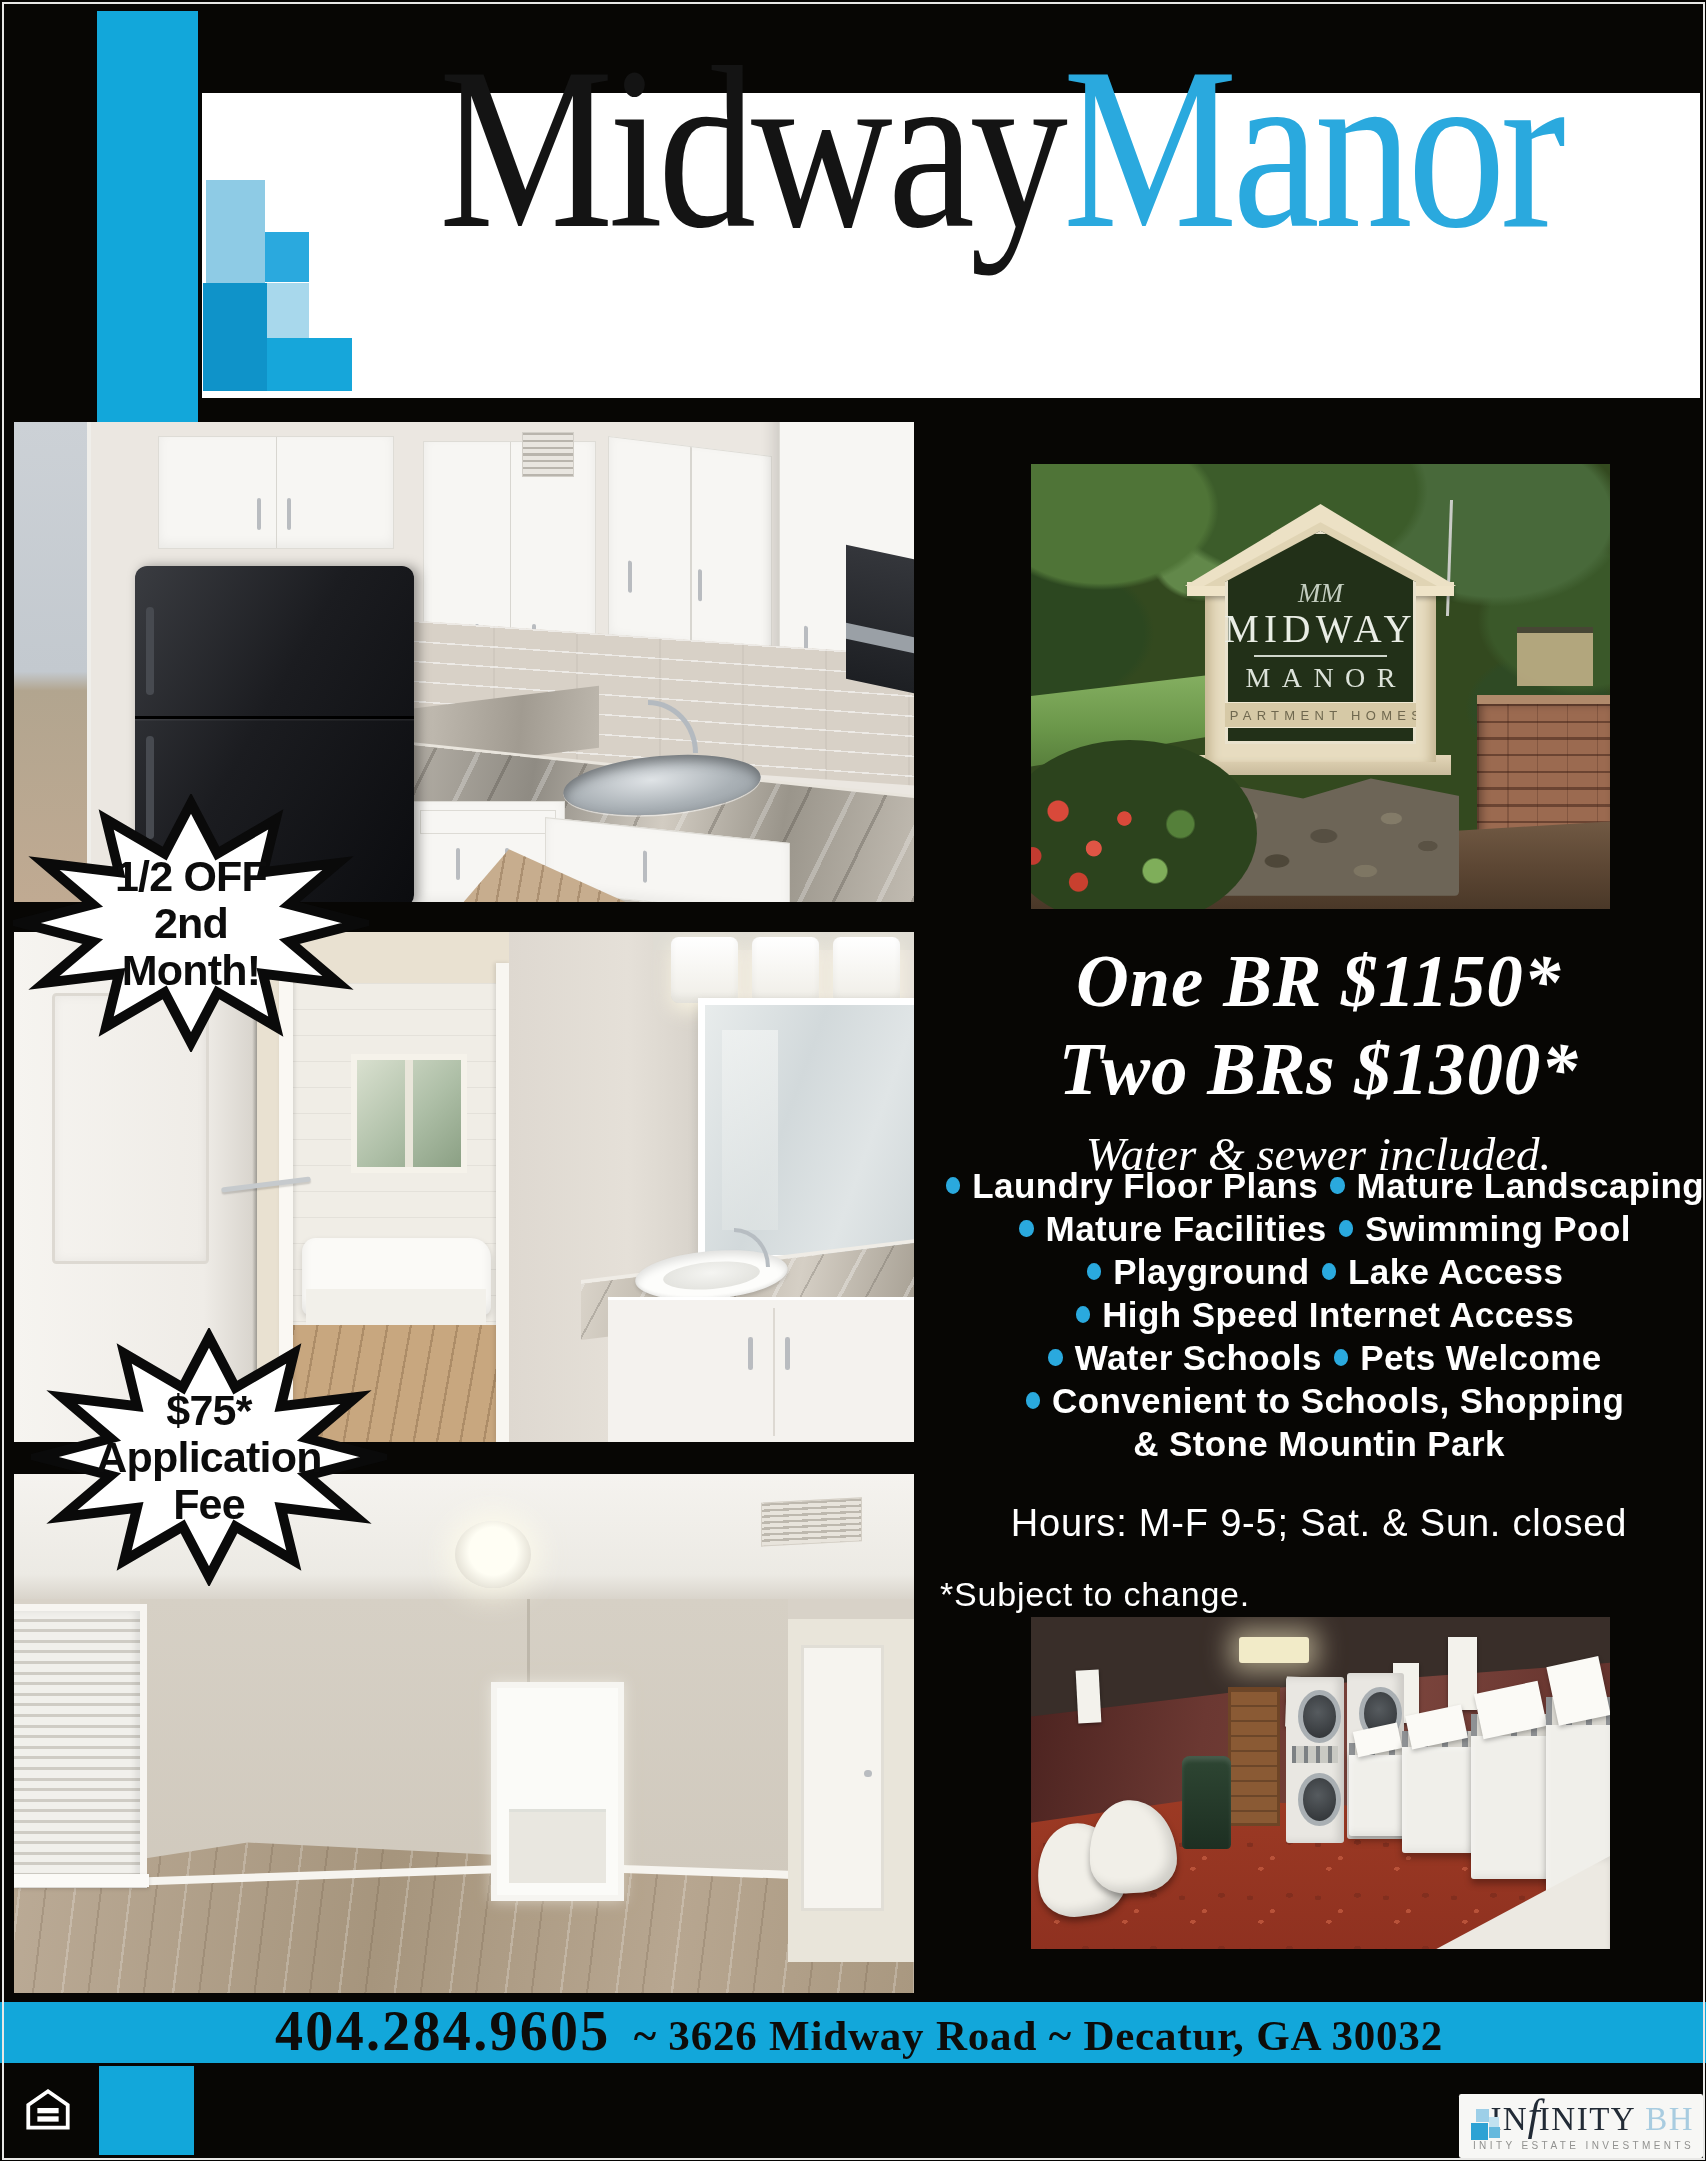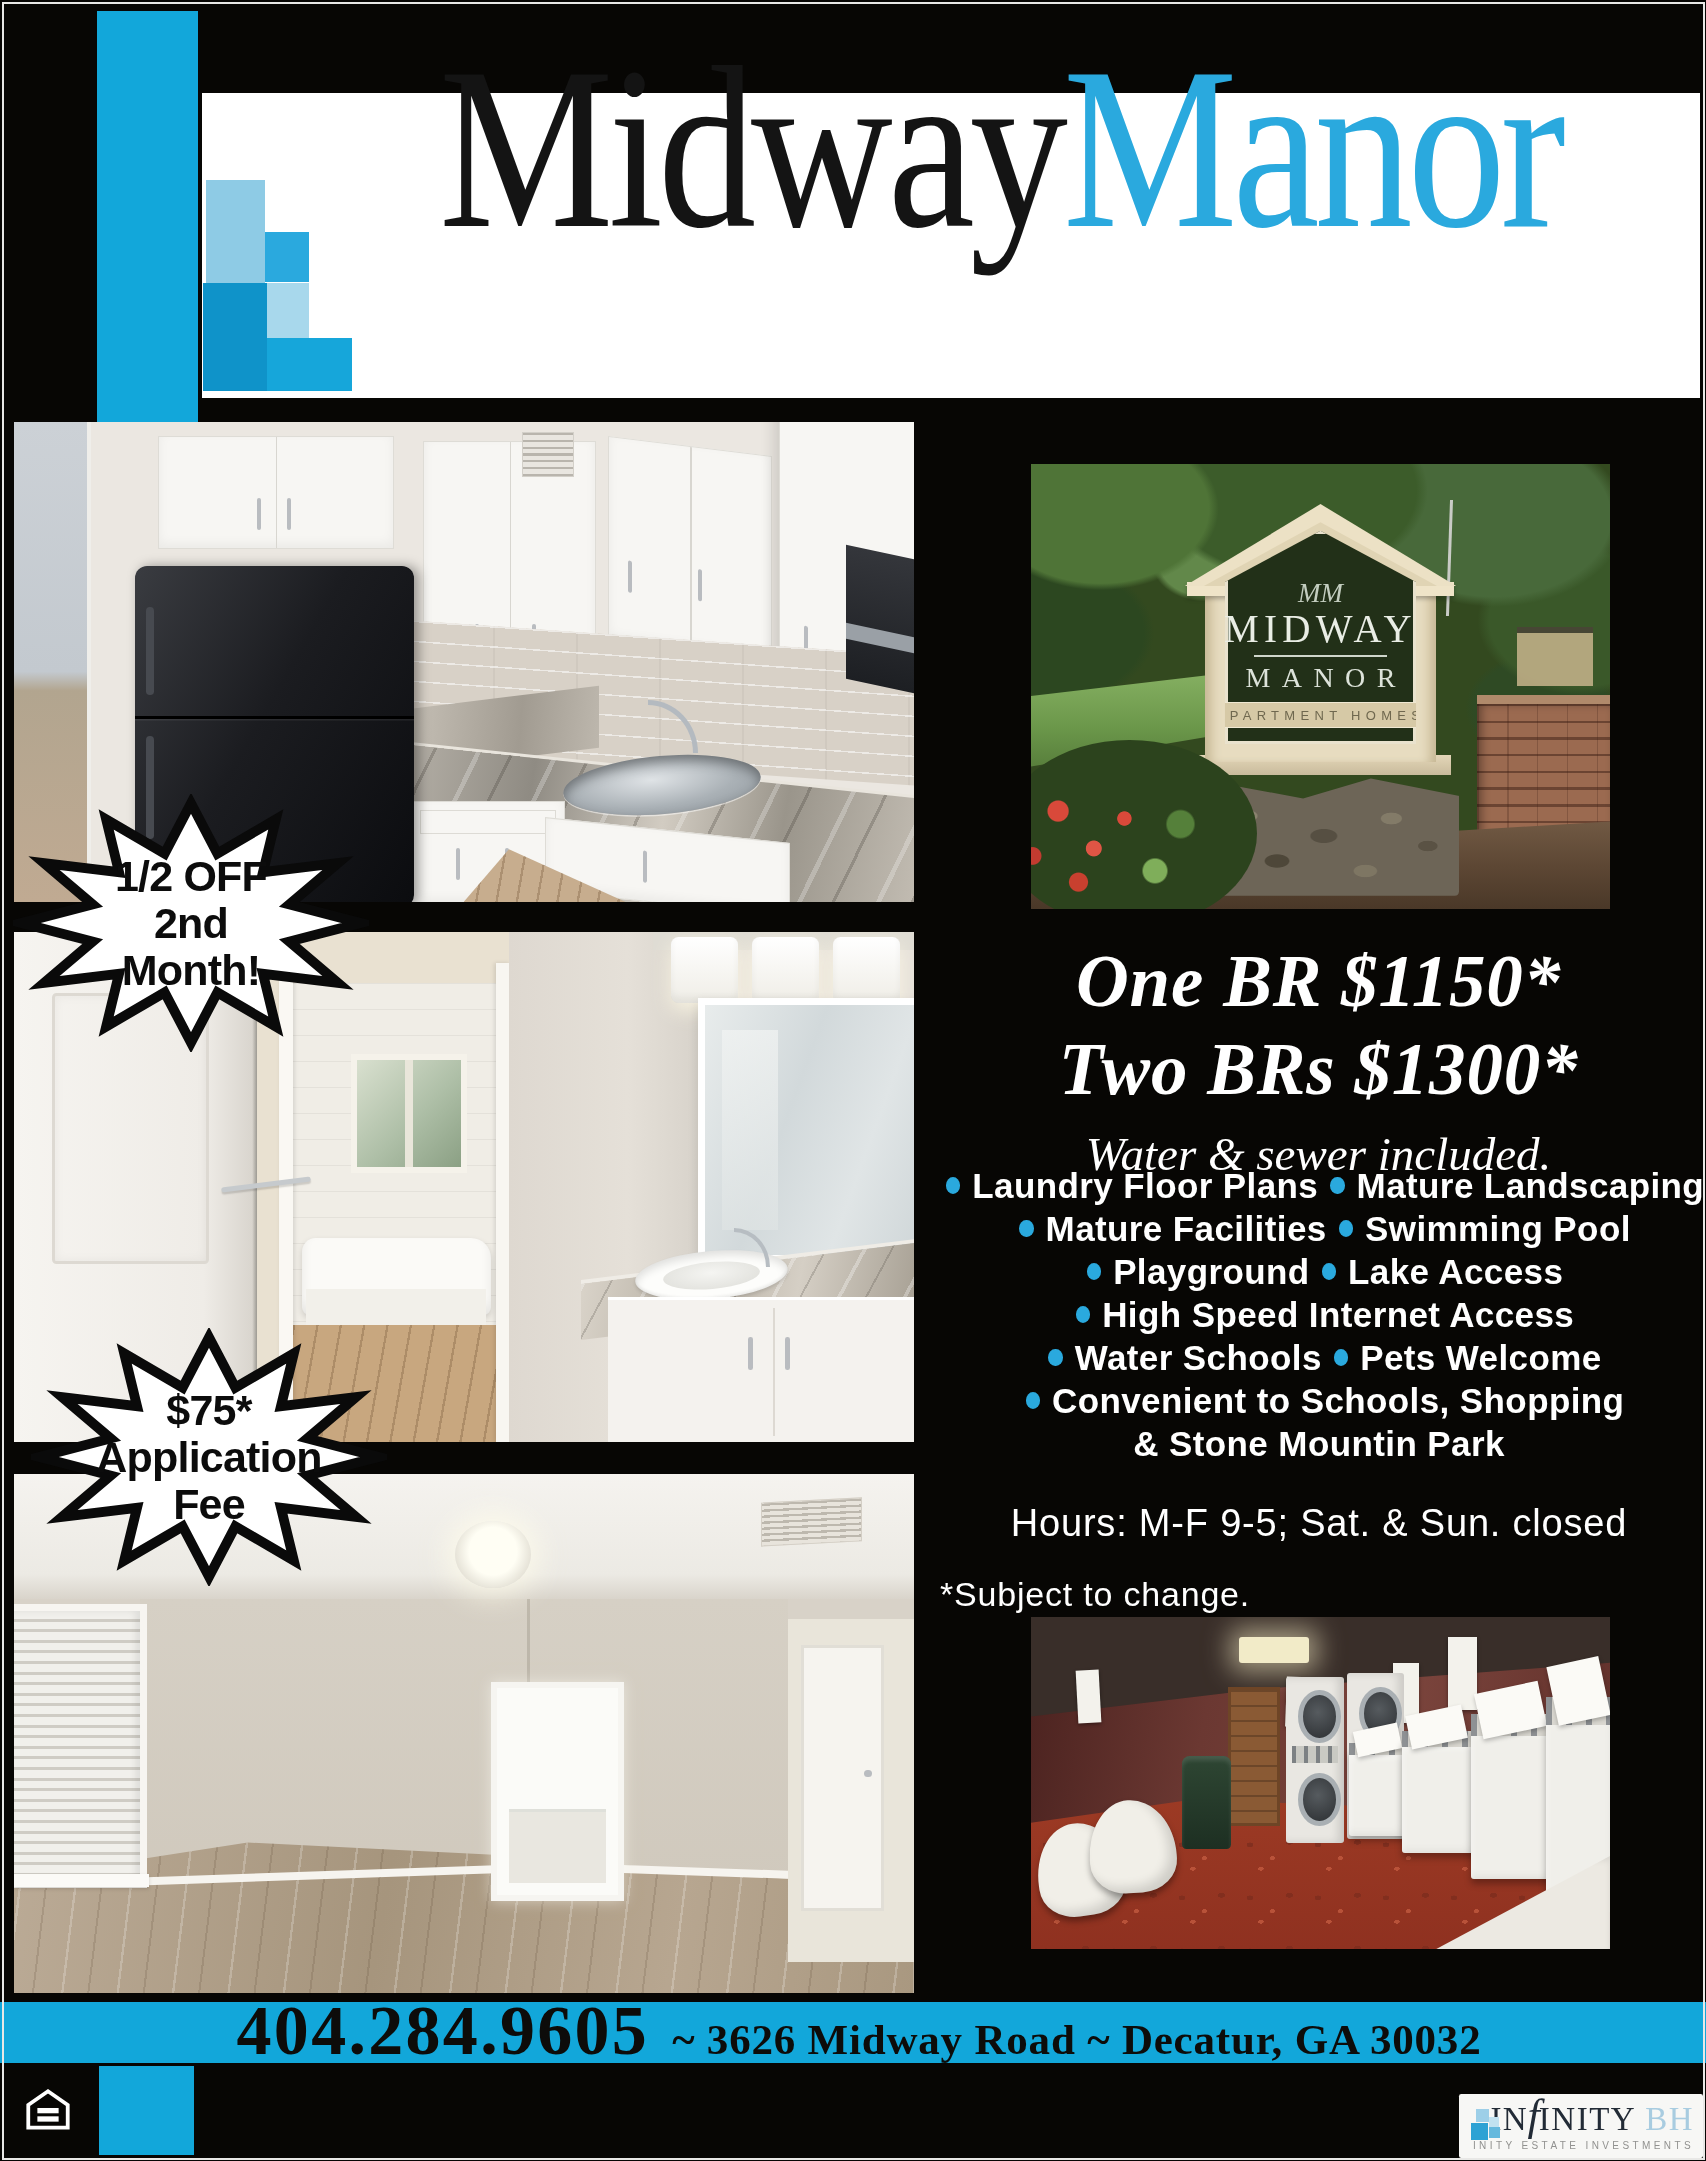--- a/index.html
+++ b/index.html
@@ -216,21 +216,21 @@
   .w-washer{position:absolute;background:#f0efea;border-radius:3px;box-shadow:inset 0 7.6px 7.6px rgba(255,255,255,.6),inset -7.6px 0 10.6px rgba(0,0,0,.1),0 4.5px 7.6px rgba(0,0,0,.3);}
   .w-washer .lid{position:absolute;left:8%;top:-26%;width:70%;height:30%;background:#fbfaf6;transform:rotate(-12deg);box-shadow:0 2.3px 4.5px rgba(0,0,0,.25);}
   .w-washer .cpanel{position:absolute;left:0;top:-8%;width:100%;height:14%;background:#d9d7d0;
                     background-image:repeating-linear-gradient(90deg,#8e9194 0 6px,transparent 6px 20px);}
   .w-table{position:absolute;left:70%;bottom:0;width:30%;height:28%;background:#ece9e2;clip-path:polygon(0 100%,100% 0,100% 100%);box-shadow:inset 0 4.5px 6px rgba(0,0,0,.08);}
   .w-chair{position:absolute;width:15%;height:28%;background:#f1efe8;border-radius:48% 52% 42% 42%/62% 62% 34% 34%;box-shadow:inset -7.6px -6px 10.6px rgba(0,0,0,.14),0 4.5px 6px rgba(0,0,0,.35);}
 
   
   .contact{position:absolute;left:0;top:2002px;width:1706px;height:61px;background:var(--accent);
            display:flex;align-items:baseline;justify-content:center;gap:23px;color:#0d0c0a;font-family:"Liberation Serif",serif;}
-  .contact .phone{font-size:70px;font-weight:bold;letter-spacing:2.3px;line-height:58px;margin-left:12px;}
+  .contact .phone{font-size:56px;font-weight:bold;letter-spacing:2.3px;line-height:58px;margin-left:12px;}
   .contact .addr{font-size:43px;font-weight:bold;letter-spacing:0.8px;}
   .eh-icon{position:absolute;left:26px;top:2089px;}
   .cyansq{position:absolute;left:99px;top:2066px;width:95px;height:89px;background:var(--accent);}
   .inf-card{position:absolute;left:1459px;top:2094px;width:244px;height:64px;background:#f7f7f5;border-radius:2.3px;
             display:flex;flex-direction:column;justify-content:center;align-items:flex-end;padding-right:9px;box-sizing:border-box;}
   .inf-row{display:flex;align-items:baseline;font-family:"Liberation Serif",serif;}
   .inf-main{font-size:33px;color:#222b36;letter-spacing:1.5px;}
   .inf-f{font-style:italic;font-size:44px;line-height:23px;color:#222b36;margin:0 -0.8px;}
   .inf-bh{font-size:33px;color:#a8cce0;margin-left:9px;letter-spacing:1.5px;}
   .inf-tag{font-size:10px;letter-spacing:3.4px;color:#91918f;margin-top:1.5px;}

